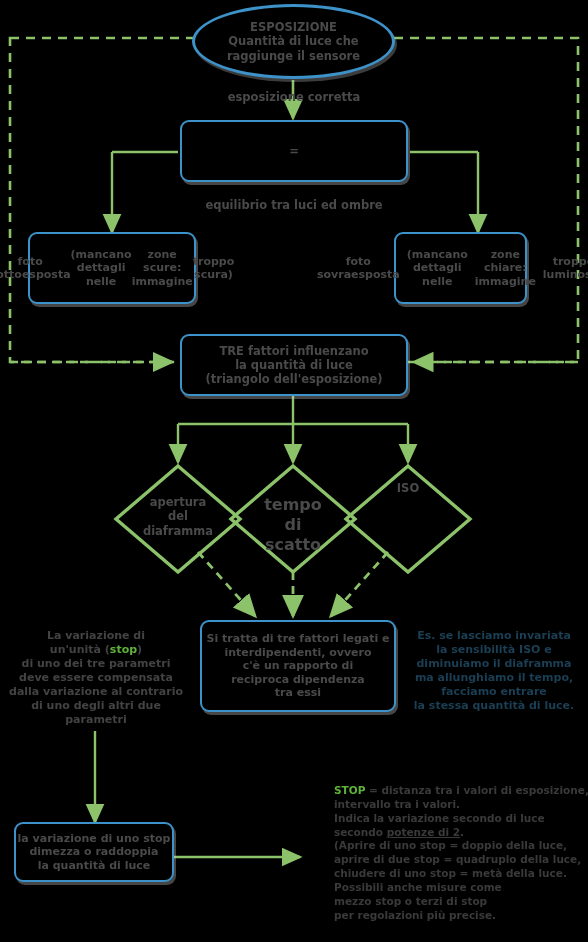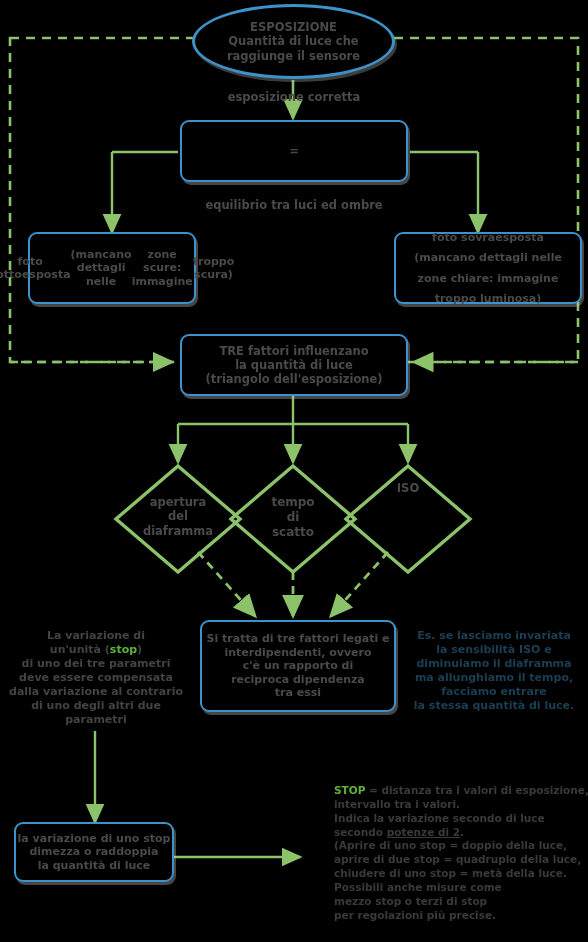--- a/index.html
+++ b/index.html
@@ -82,39 +82,39 @@
     <span>equilibrio tra luci ed ombre</span>
   </div>
 
   <div class="node rbox" style="left:28px;top:232px;width:168px;height:72px;font-size:11px;">
     <span>foto sottoesposta</span>
     <span>(mancano dettagli nelle</span>
     <span>zone scure: immagine</span>
     <span>troppo scura)</span>
   </div>
 
-  <div class="node rbox" style="left:394px;top:232px;width:188px;height:72px;flex-direction:column;font-size:11px;gap:7px;">
+  <div class="node rbox" style="left:394px;top:232px;width:133px;height:72px;flex-direction:row;font-size:11px;gap:7px;">
     <span>foto sovraesposta</span>
     <span>(mancano dettagli nelle</span>
     <span>zone chiare: immagine</span>
     <span>troppo luminosa)</span>
   </div>
 
   <div class="node rbox" style="left:180px;top:334px;width:228px;height:62px;flex-direction:column;font-size:11.5px;">
     <span>TRE fattori influenzano</span>
     <span>la quantità di luce</span>
     <span>(triangolo dell'esposizione)</span>
   </div>
 
   <div class="dia-lbl" style="left:126px;top:495px;width:104px;font-size:11.5px;">
     <div>apertura</div>
     <div>del</div>
     <div>diaframma</div>
   </div>
-  <div class="dia-lbl" style="left:252px;top:495px;width:82px;font-size:12px;">
+  <div class="dia-lbl" style="left:252px;top:495px;width:82px;font-size:16px;">
     <div>tempo</div>
     <div>di</div>
     <div>scatto</div>
   </div>
   <div class="dia-lbl" style="left:370px;top:481px;width:76px;font-size:11.5px;">
     <div>ISO</div>
   </div>
 
   <div class="node rbox" style="left:200px;top:620px;width:196px;height:92px;flex-direction:column;font-size:11px;">
     <span>Si tratta di tre fattori legati e</span>

